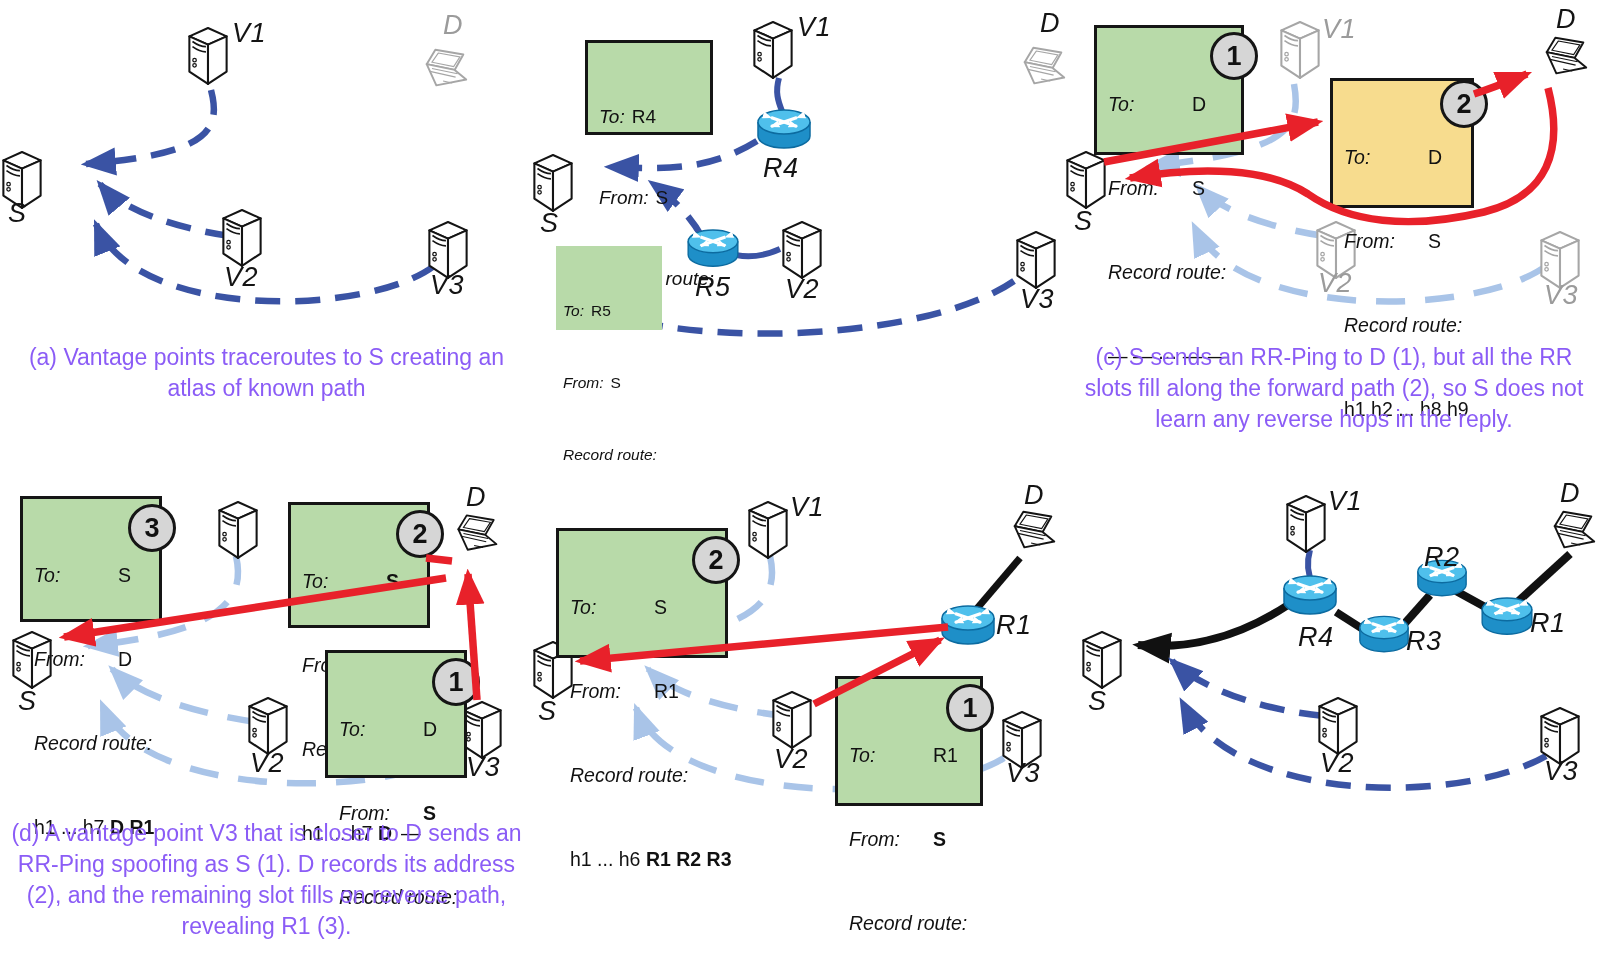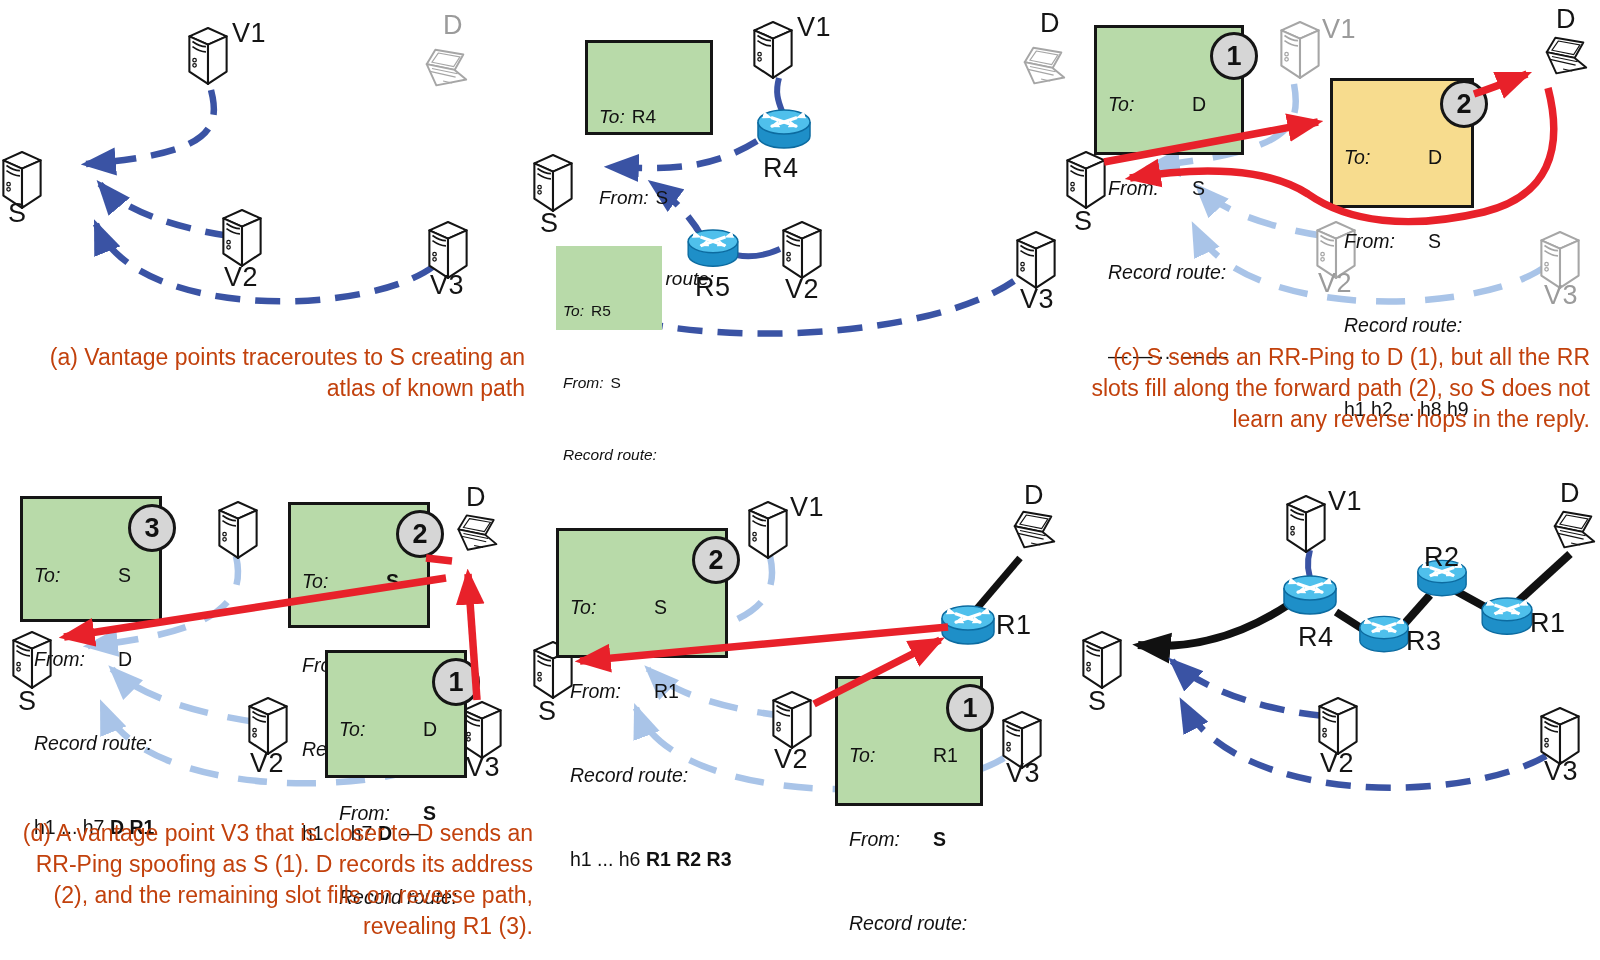--- a/index.html
+++ b/index.html
@@ -3,25 +3,25 @@
 <meta charset="utf-8">
 <style>
   html,body{margin:0;padding:0;background:#fff;}
   .figure{position:relative;width:1600px;height:960px;background:#fff;overflow:hidden;
           font-family:"Liberation Sans",sans-serif;}
   svg.layer{position:absolute;left:0;top:0;width:1600px;height:960px;}
   .base-layer{z-index:1;}
   .html-layer-el{z-index:2;}
   .top-layer{z-index:3;pointer-events:none;}
 
-  .node-label{position:absolute;z-index:2;font-size:27px;color:#141414;letter-spacing:.5px;}
+  .node-label{position:absolute;z-index:2;font-size:27px;color:#141414;letter-spacing:.5px;font-style:italic;}
   .node-label.gray{color:#9b9b9b;}
 
-  .caption{position:absolute;z-index:2;font-size:23px;line-height:31px;color:#c2410c;
-           text-align:right;}
+  .caption{position:absolute;z-index:2;font-size:23px;line-height:31px;color:#8b5cf6;
+           text-align:center;}
 
   .packet{position:absolute;z-index:2;background:#b8daa9;border:3px solid #151515;
           color:#111;font-size:19.5px;line-height:28px;padding:6px 9px 4px 11px;
           box-sizing:border-box;white-space:pre;}
   .packet.yellow{background:#f7dc8e;}
   .packet.no-border{border:none;}
   .packet .row{display:flex;}
   .packet .lbl{font-style:italic;}
   .packet .row .lbl{width:84px;flex:none;}
   .packet.tight{font-size:19px;line-height:27px;}

